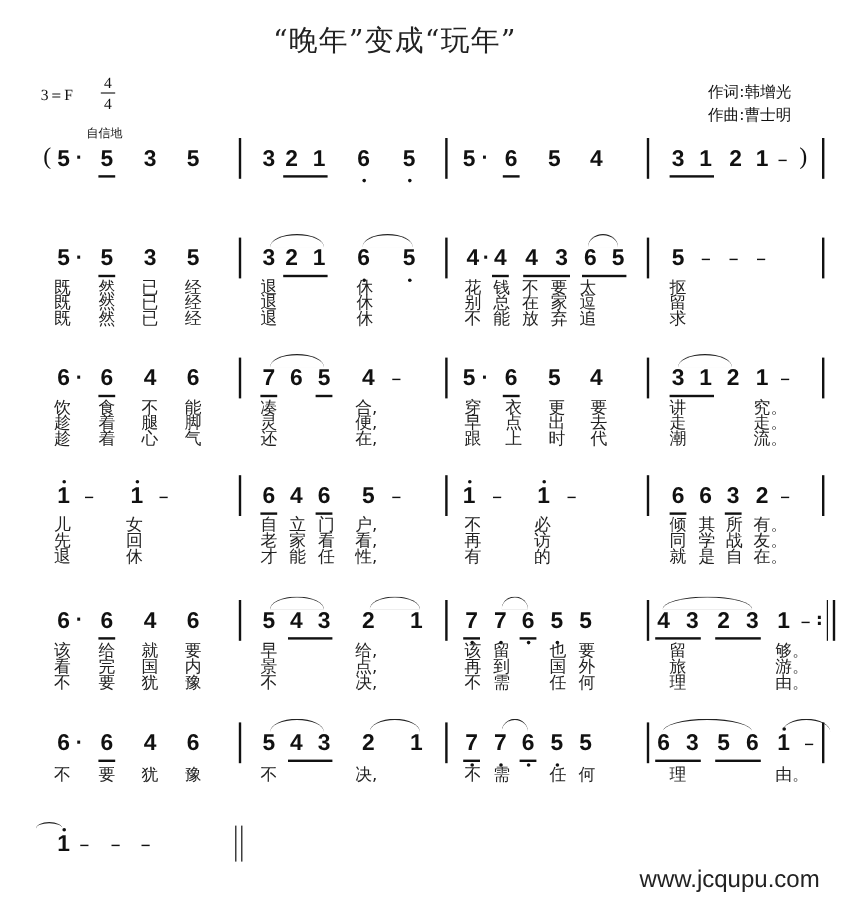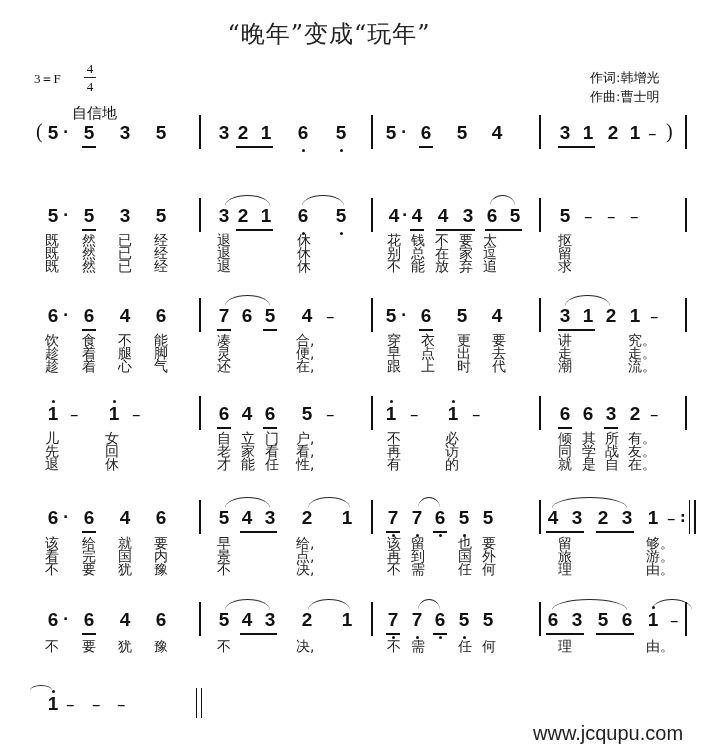--- a/index.html
+++ b/index.html
@@ -2,21 +2,21 @@
 <html><head>
 <meta charset="utf-8">
 <style>
   html, body { margin:0; padding:0; background:#ffffff; }
   body { width:713px; height:751px; position:relative; overflow:hidden; color:#111; font-family:"DejaVu Sans", sans-serif; }
   .title { position:absolute; top:18px; left:0; width:658px; text-align:center; font-size:24px; color:#222; font-family:"DejaVu Serif", serif; letter-spacing:1px; }
   .key { position:absolute; top:70px; left:34px; font-size:13px; font-family:"Liberation Serif", serif; }
   .time { position:absolute; top:61px; left:84px; width:12px; text-align:center; font-size:13px; font-family:"Liberation Serif", serif; line-height:15px; }
   .time .line { border-top:1px solid #222; margin:1px 0; }
   .credits { position:absolute; top:68px; left:590px; font-size:13px; line-height:19px; }
-  .expr { position:absolute; top:104px; left:72px; font-size:15px; }
+  .expr { position:absolute; top:104px; left:72px; font-size:10px; }
   .row { position:absolute; left:0; width:713px; height:30px; }
   .note { position:absolute; font-weight:bold; font-size:19px; font-family:"Liberation Sans", sans-serif; width:14px; text-align:center; line-height:22px; top:0; }
   .dash { position:absolute; font-size:17px; top:0; line-height:22px; }
   .dot { position:absolute; font-weight:bold; font-size:14px; top:2px; }
   .ldot { position:absolute; width:3px; height:3px; background:#111; border-radius:50%; }
   .hdot { position:absolute; width:3px; height:3px; background:#111; border-radius:50%; top:-4px; }
   .uline { position:absolute; height:1.5px; background:#111; top:24px; }
   .bar { position:absolute; width:1.5px; background:#111; top:-7px; height:34px; }
   .paren { position:absolute; font-size:20px; top:-2px; font-family:"Liberation Serif", serif; }
   .slur { position:absolute; border-top:1.3px solid #222; border-radius:50% 50% 0 0 / 100% 100% 0 0; height:10px; }

